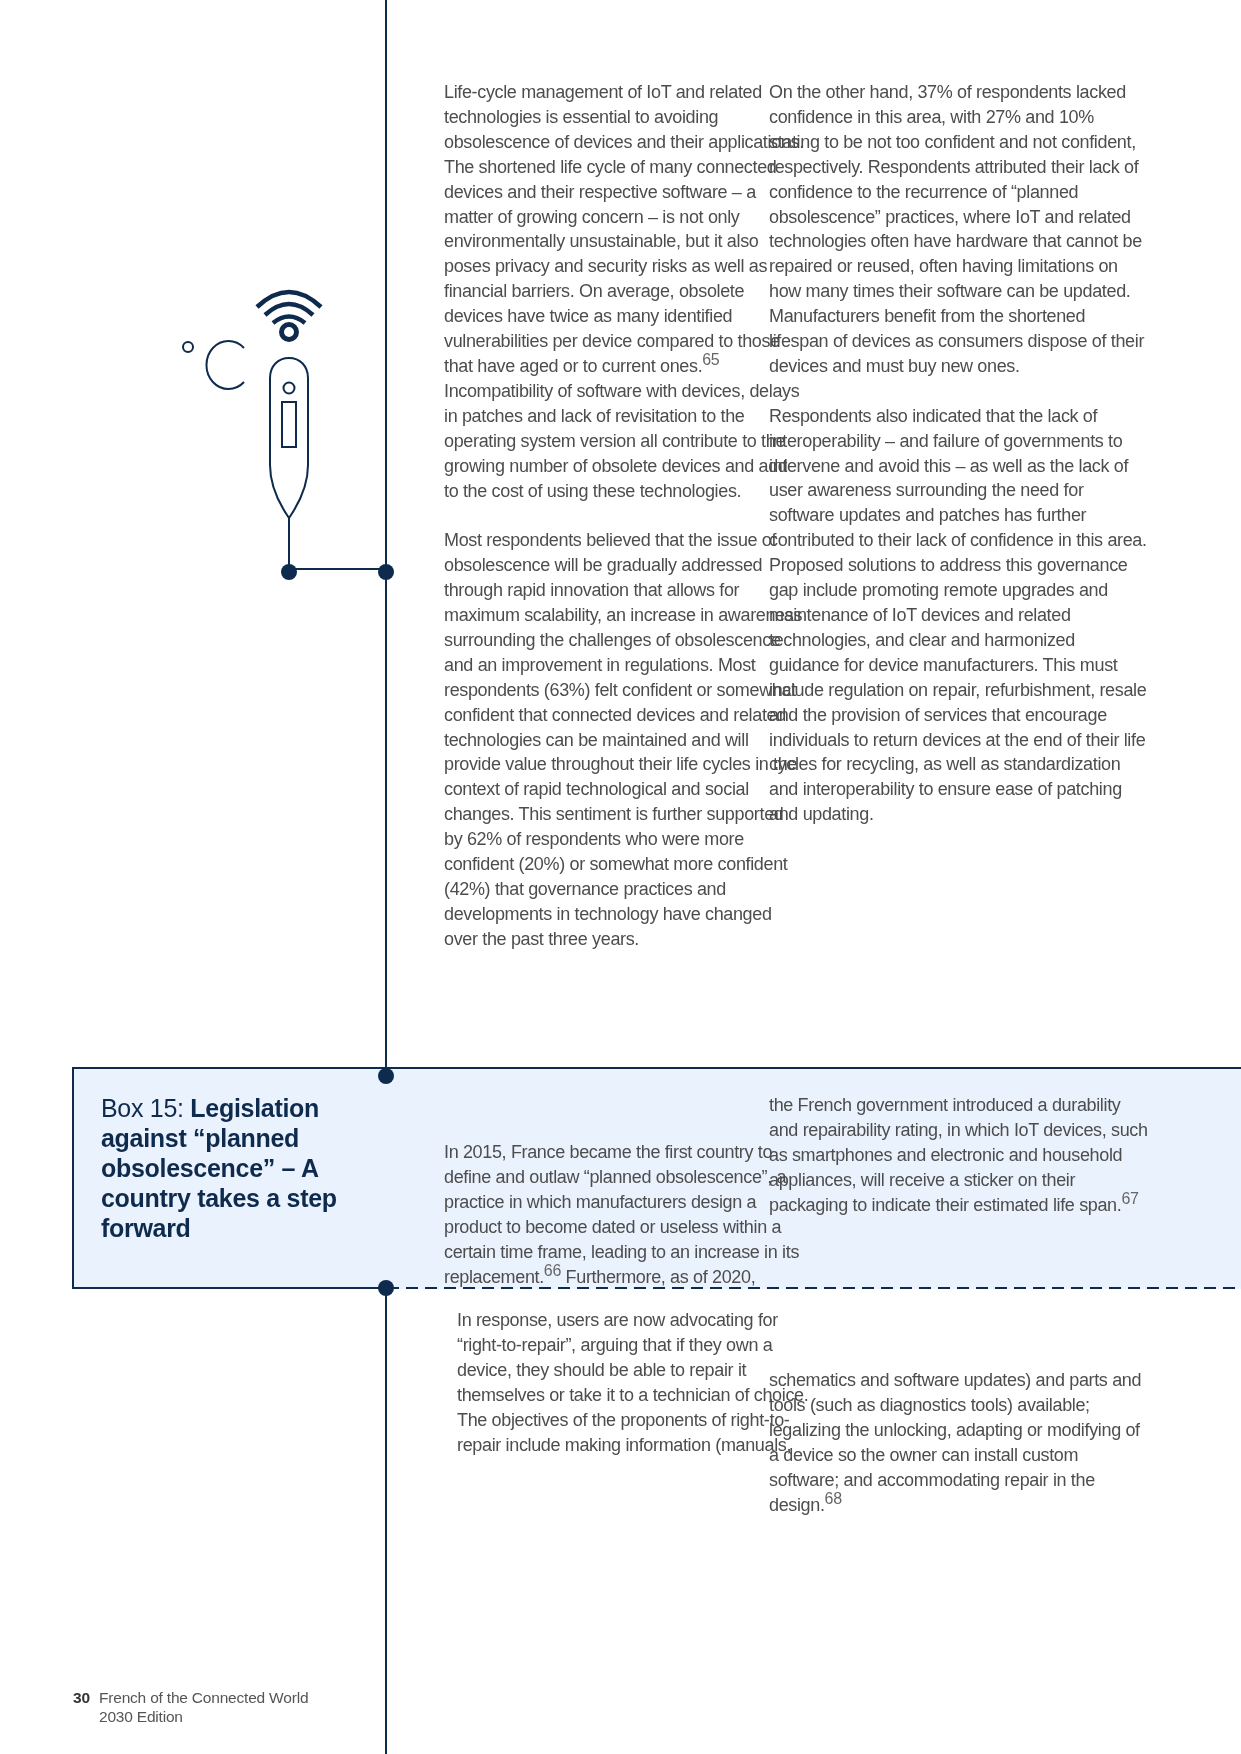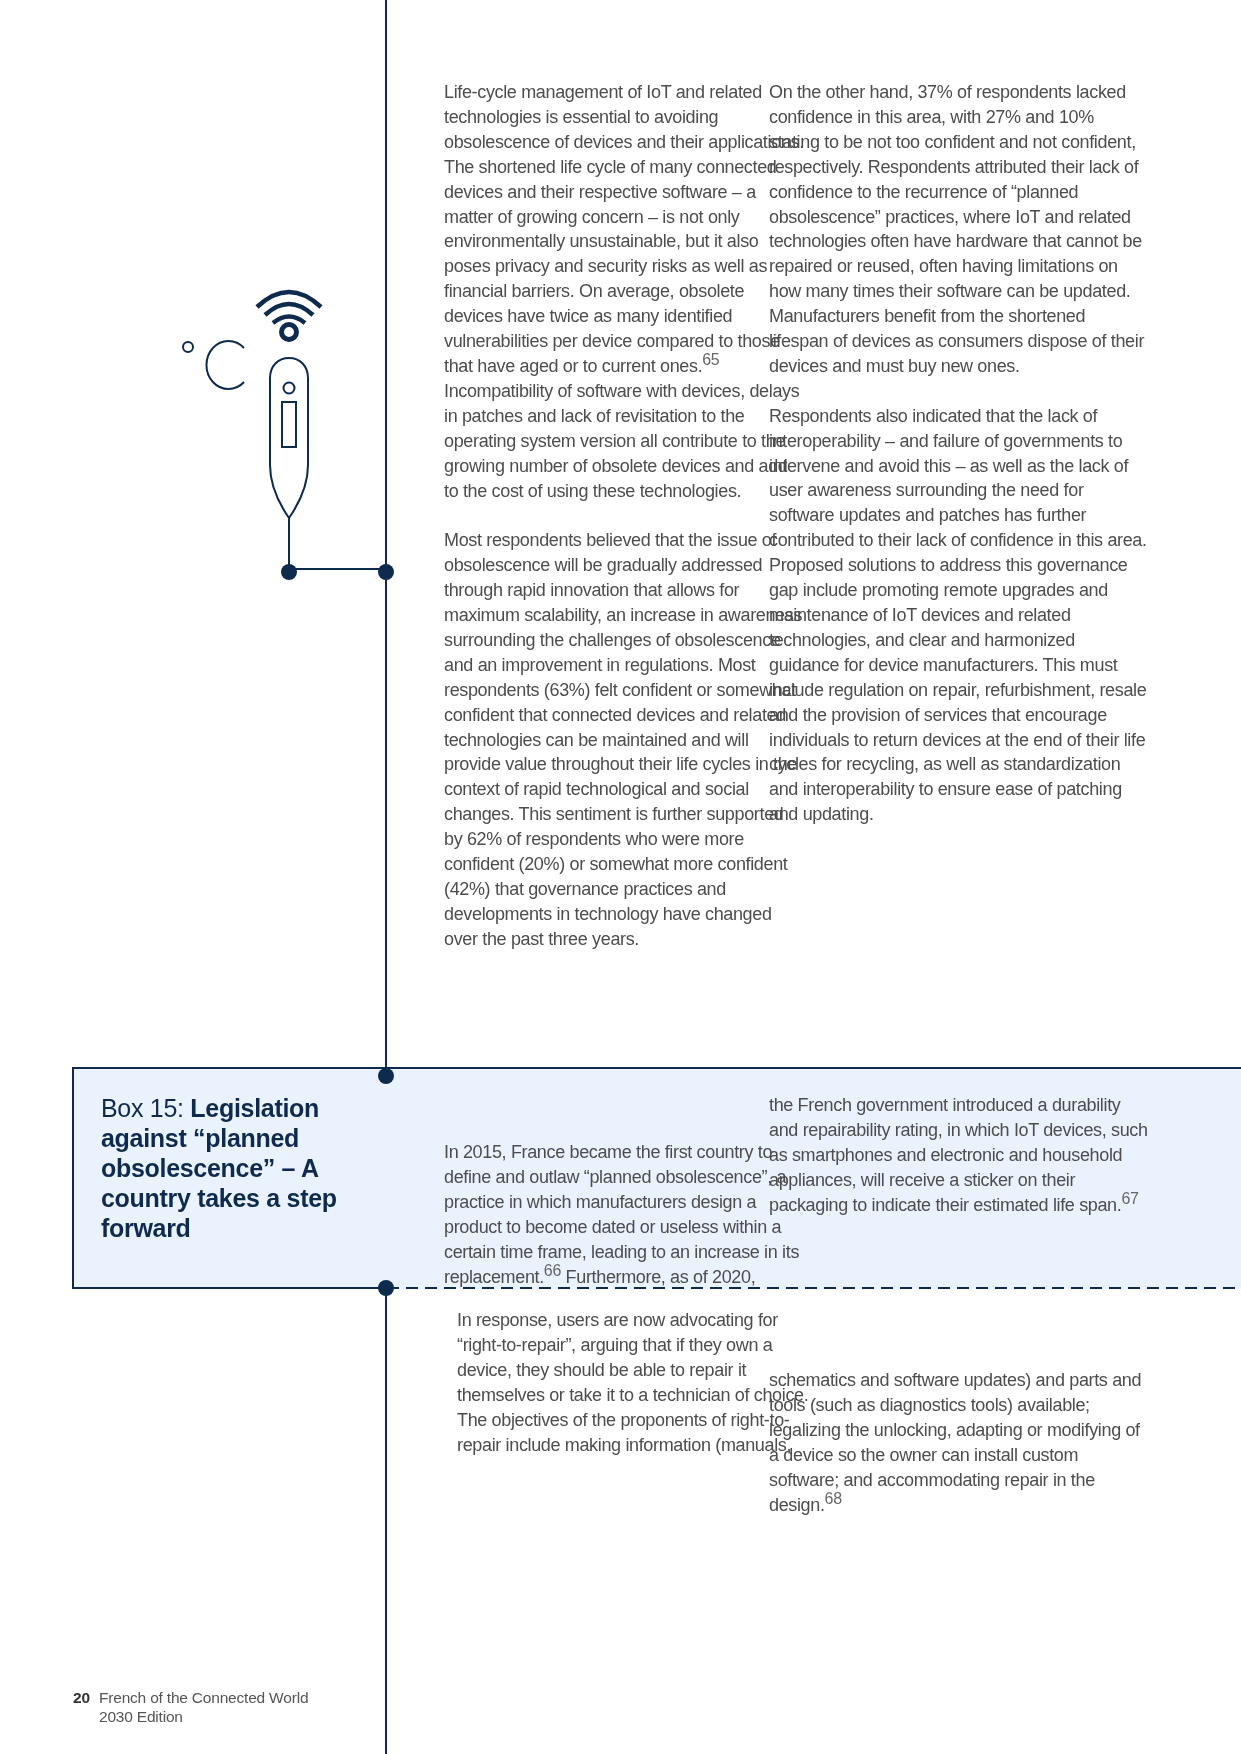--- a/index.html
+++ b/index.html
@@ -109,14 +109,14 @@
 </div>
 
 <div class="col c1" style="top:1308px;margin-left:13px;">
   <p>In response, users are now advocating for “right-to-repair”, arguing that if they own a device, they should be able to repair it themselves or take it to a technician of choice. The objectives of the proponents of right-to-repair include making information (manuals,</p>
 </div>
 <div class="col c2" style="top:1350px;margin-top:18px;">
   <p><span>schematics and software updates) and parts and tools (such as diagnostics tools) available; legalizing the unlocking, adapting or modifying of a device so the owner can install custom software; and accommodating repair in the design.</span><sup>68</sup></p>
 </div>
 
 <div class="footer">
-  <span class="num">20</span><span class="t"><span>French of the Connected World</span><br><span>2030 Edition</span></span>
+  <span class="num">30</span><span class="t"><span>French of the Connected World</span><br><span>2030 Edition</span></span>
 </div>
 
 </body></html>

